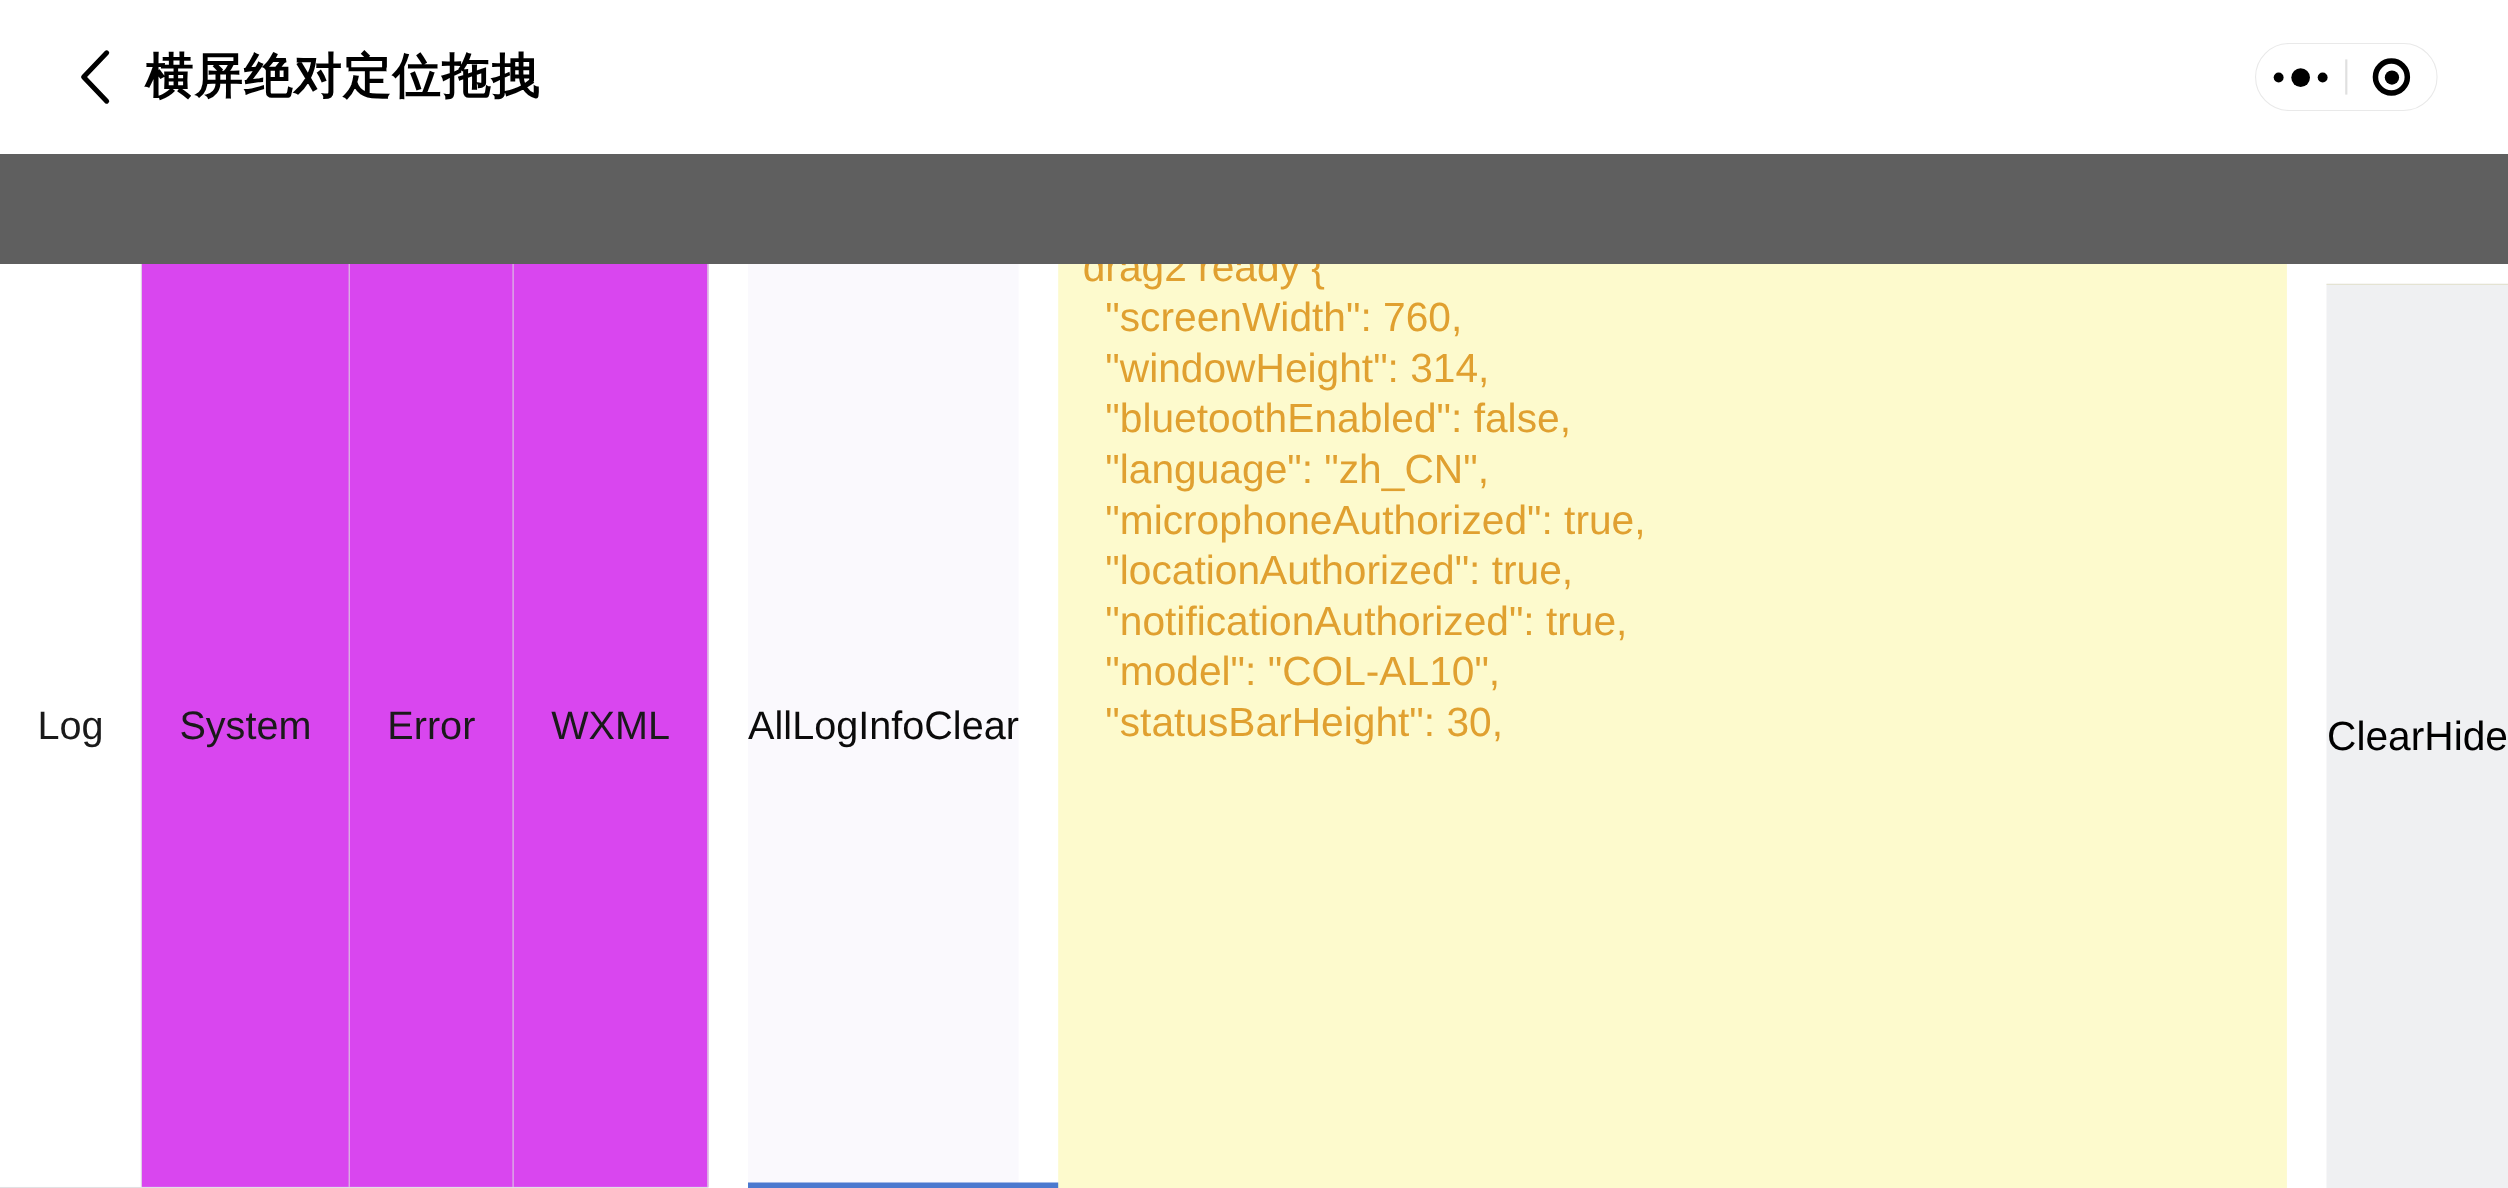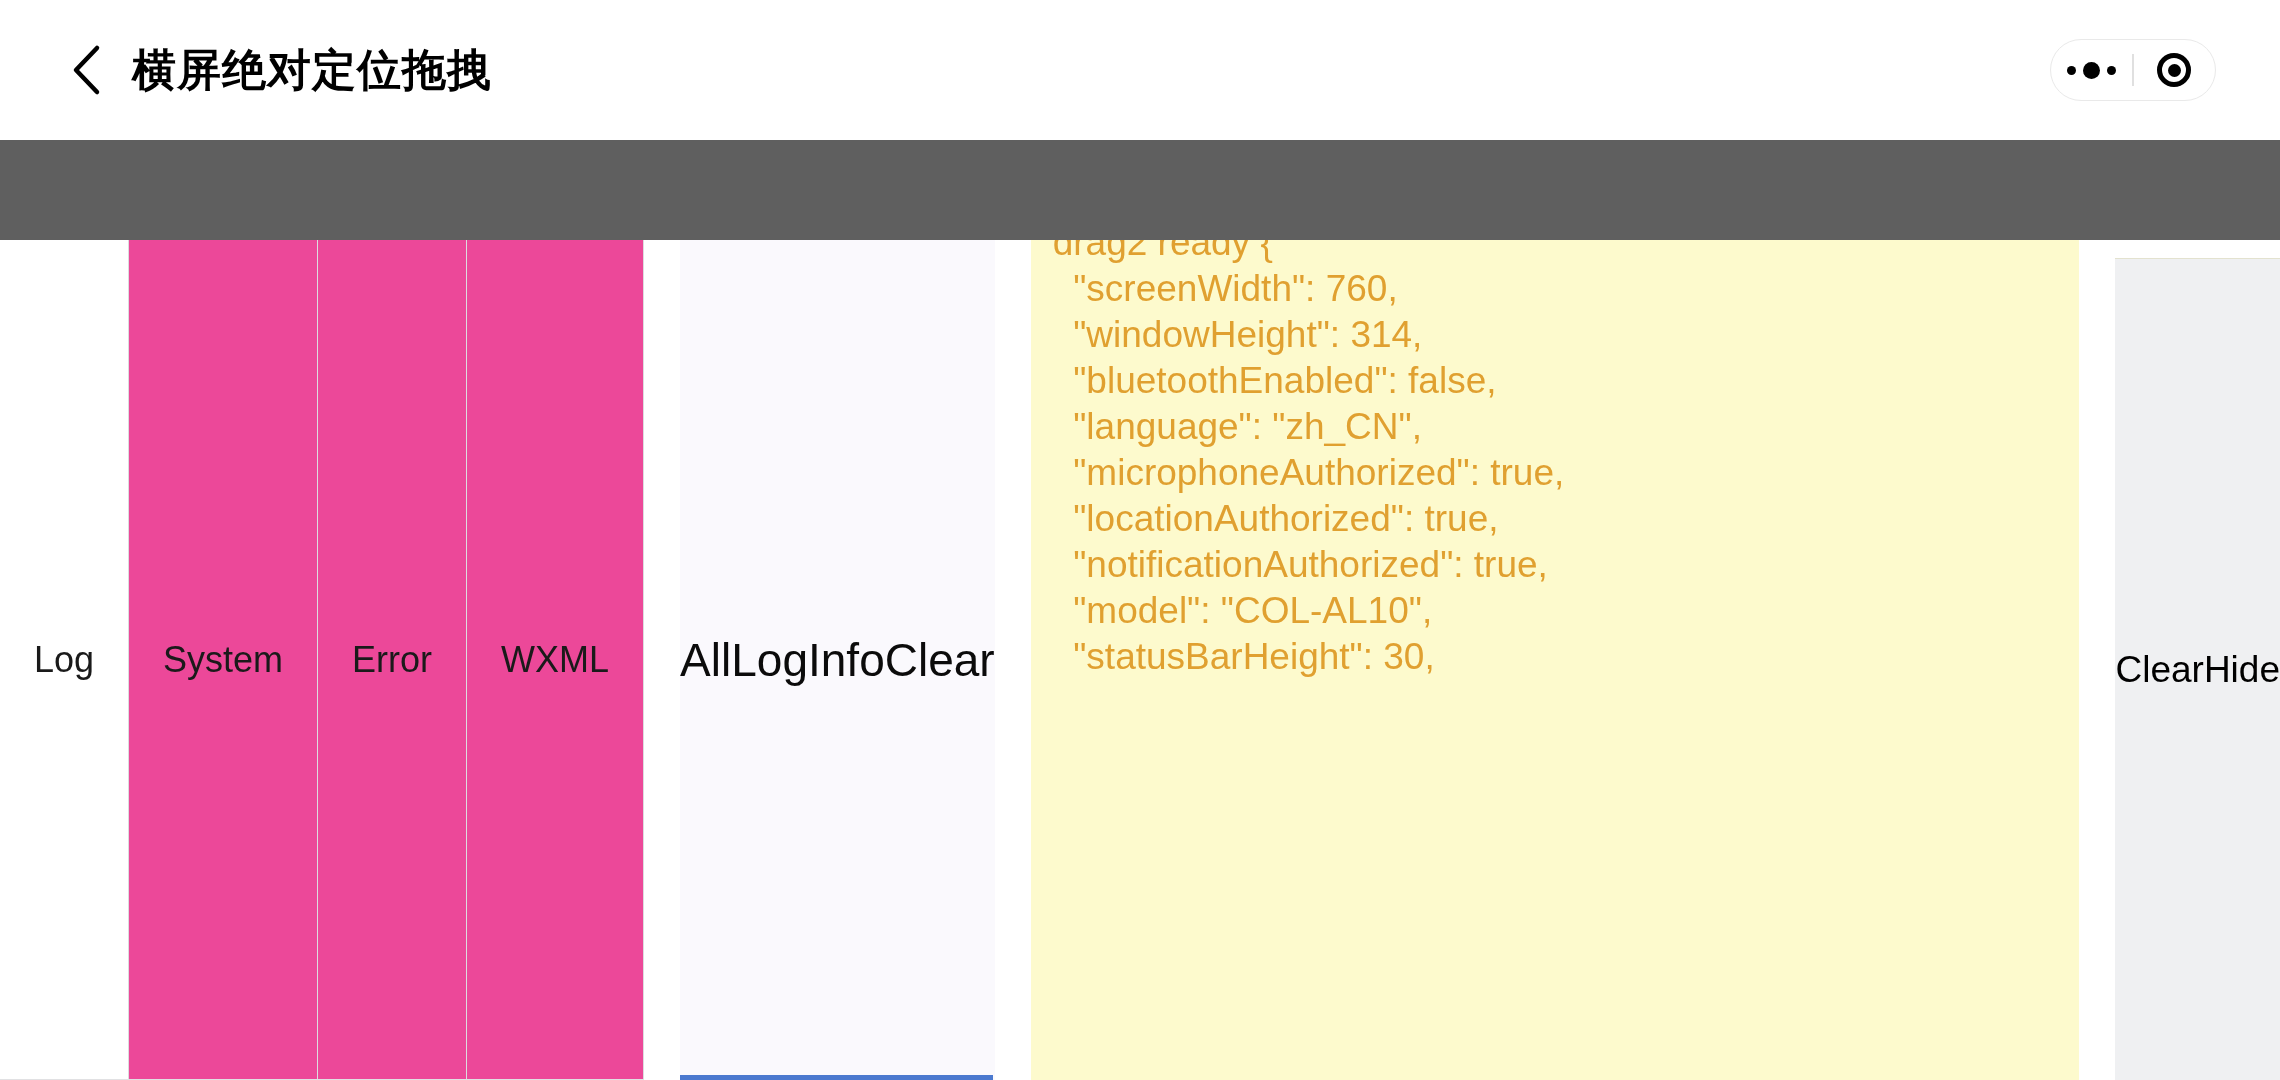--- a/index.html
+++ b/index.html
@@ -128,21 +128,21 @@
     background: #eff0f2;
     border-bottom: 1.5px solid #e1e1e3;
     box-sizing: border-box;
   }
   .console-tab {
     display: flex;
     align-items: center;
     justify-content: center;
     font-size: 36px;
     color: #1a1a1a;
-    background: #ec4899;
+    background: #d946ef;
     border-right: 1.5px solid #dcdcdf;
     box-sizing: border-box;
     cursor: pointer;
     padding: 0 34px;
     white-space: nowrap;
   }
   .console-tab.active {
     background: #ffffff;
   }
   .console-tab-filler {
@@ -156,21 +156,21 @@
     position: relative;
     display: flex;
     background: #faf9fd;
     box-sizing: border-box;
   }
   .filter-item {
     flex: 1 1 0;
     display: flex;
     align-items: center;
     justify-content: center;
-    font-size: 46px;
+    font-size: 36px;
     color: #0b0b0b;
     cursor: pointer;
     user-select: none;
   }
   .filter-indicator {
     position: absolute;
     left: 0;
     bottom: 0;
     width: 313px;
     height: 5px;

